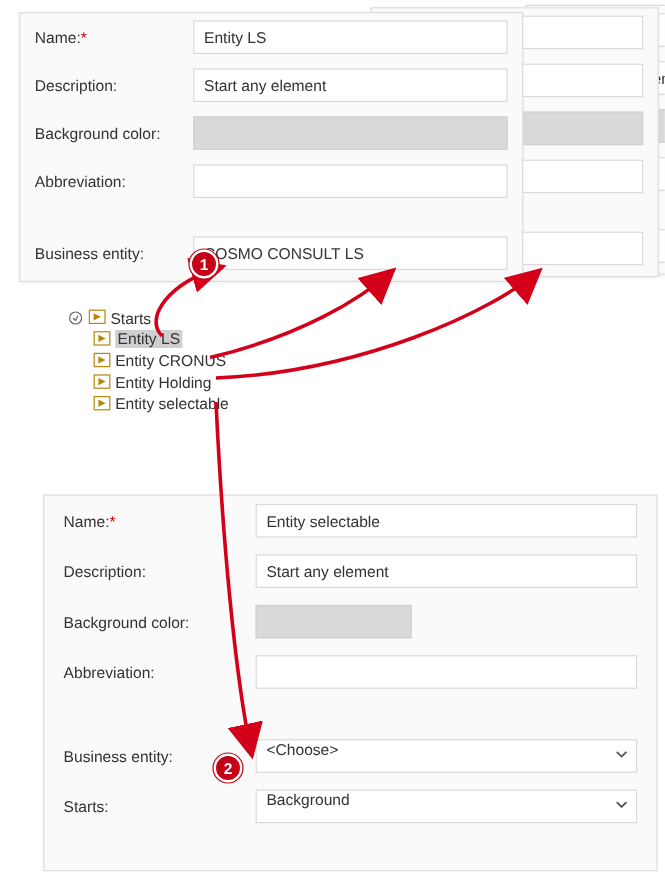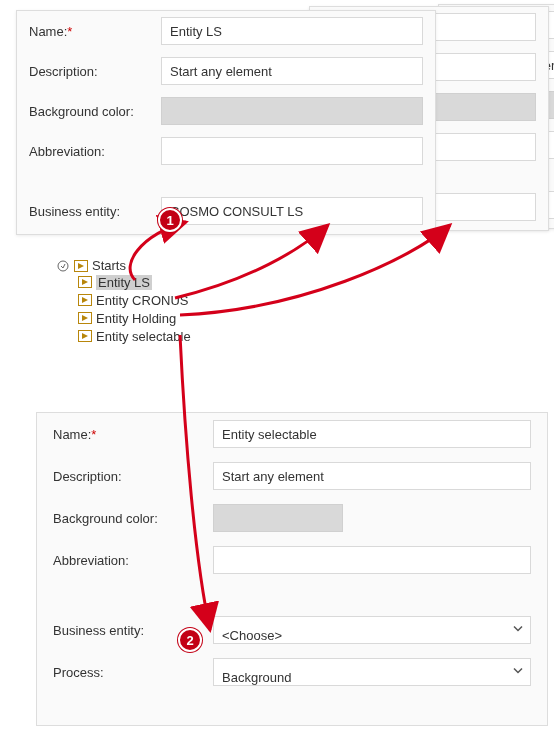--- a/index.html
+++ b/index.html
@@ -44,21 +44,21 @@
   .card .be-row { height: 40px; display:flex; align-items:center; padding:0 12px; }
   .req { color: #c00; }
 
   
   #card3 { left: 438px; top: 4px;  width: 240px; height: 225px; z-index: 1; }
   #card2 { left: 309px; top: 6px;  width: 240px; height: 225px; z-index: 2; }
   #card1 { left: 16px;  top: 10px; width: 420px; height: 225px; z-index: 3; }
 
   
   .tree { position: absolute; left: 56px; top: 258px; font-size: 13px; color:#333; z-index:2; }
-  .tree-root { display:flex; align-items:center; gap:4px; }
+  .tree-root { display:flex; align-items:flex-start; gap:4px; }
   .tree-items { margin-left: 22px; }
   .tree-item { display:flex; align-items:center; gap:4px; height:18px; }
   .tree-item span { }
   .ti-icon { width:14px; height:12px; border:1px solid #b8860b; background:#fff; display:inline-flex; align-items:center; justify-content:center; }
   .ti-icon svg { display:block; }
   .sel { background:#cfcfcf; padding:0 2px; }
   .toggle-icon { width:14px; height:14px; display:inline-flex; align-items:center; justify-content:center; }
   .starts-icon { width:14px; height:12px; border:1px solid #b8860b; background:#fff; display:inline-flex; align-items:center; justify-content:center; }
 
   
@@ -81,21 +81,21 @@
     font:inherit;
     color:#333;
   }
   .panel .pswatch { width:130px; height:28px; background:#d9d9d9; border:1px solid #d0d0d0; }
   .panel .gap { height: 28px; }
   .dd {
     flex:1; position:relative;
     border:1px solid #d9d9d9;
     background:#fff;
     height:28px;
-    display:flex; align-items:flex-end;
+    display:flex; align-items:flex-start;
     padding:0 26px 0 8px;
   }
   .dd .chev {
     position:absolute; right:6px; top:50%; transform:translateY(-50%);
   }
 
   
   .badge {
     position:absolute;
     width:24px; height:24px; border-radius:50%;
@@ -251,21 +251,21 @@
       <div class="dd">
         <span>&lt;Choose&gt;</span>
         <span class="chev">
           <svg width="12" height="12" viewBox="0 0 12 12">
               <path d="M2 4 L6 8 L10 4" fill="none" stroke="#555" stroke-width="1.5"></path>
             </svg>
         </span>
       </div>
     </div>
     <div class="prow">
-      <div class="plbl">Process:</div>
+      <div class="plbl">Starts:</div>
       <div class="dd">
         <span>Background</span>
         <span class="chev">
           <svg width="12" height="12" viewBox="0 0 12 12">
               <path d="M2 4 L6 8 L10 4" fill="none" stroke="#555" stroke-width="1.5"></path>
             </svg>
         </span>
       </div>
     </div>
   </div>

